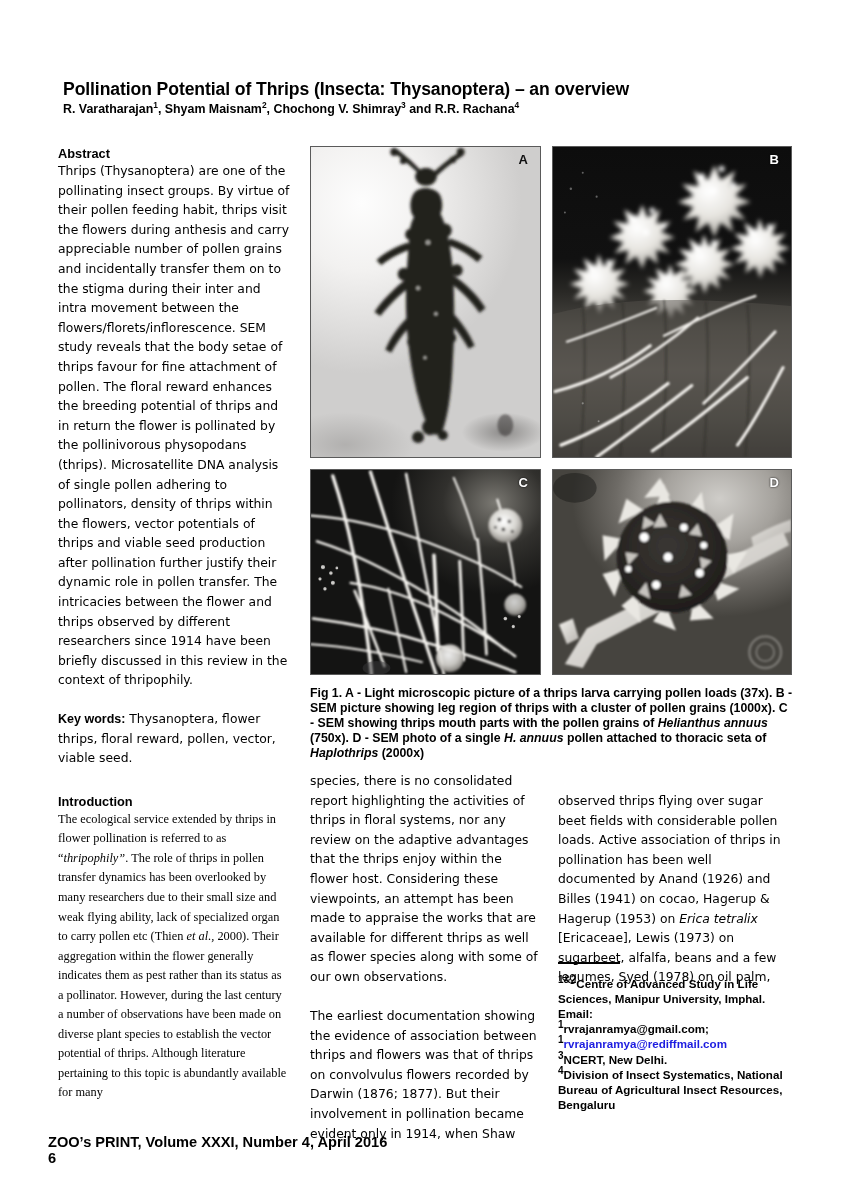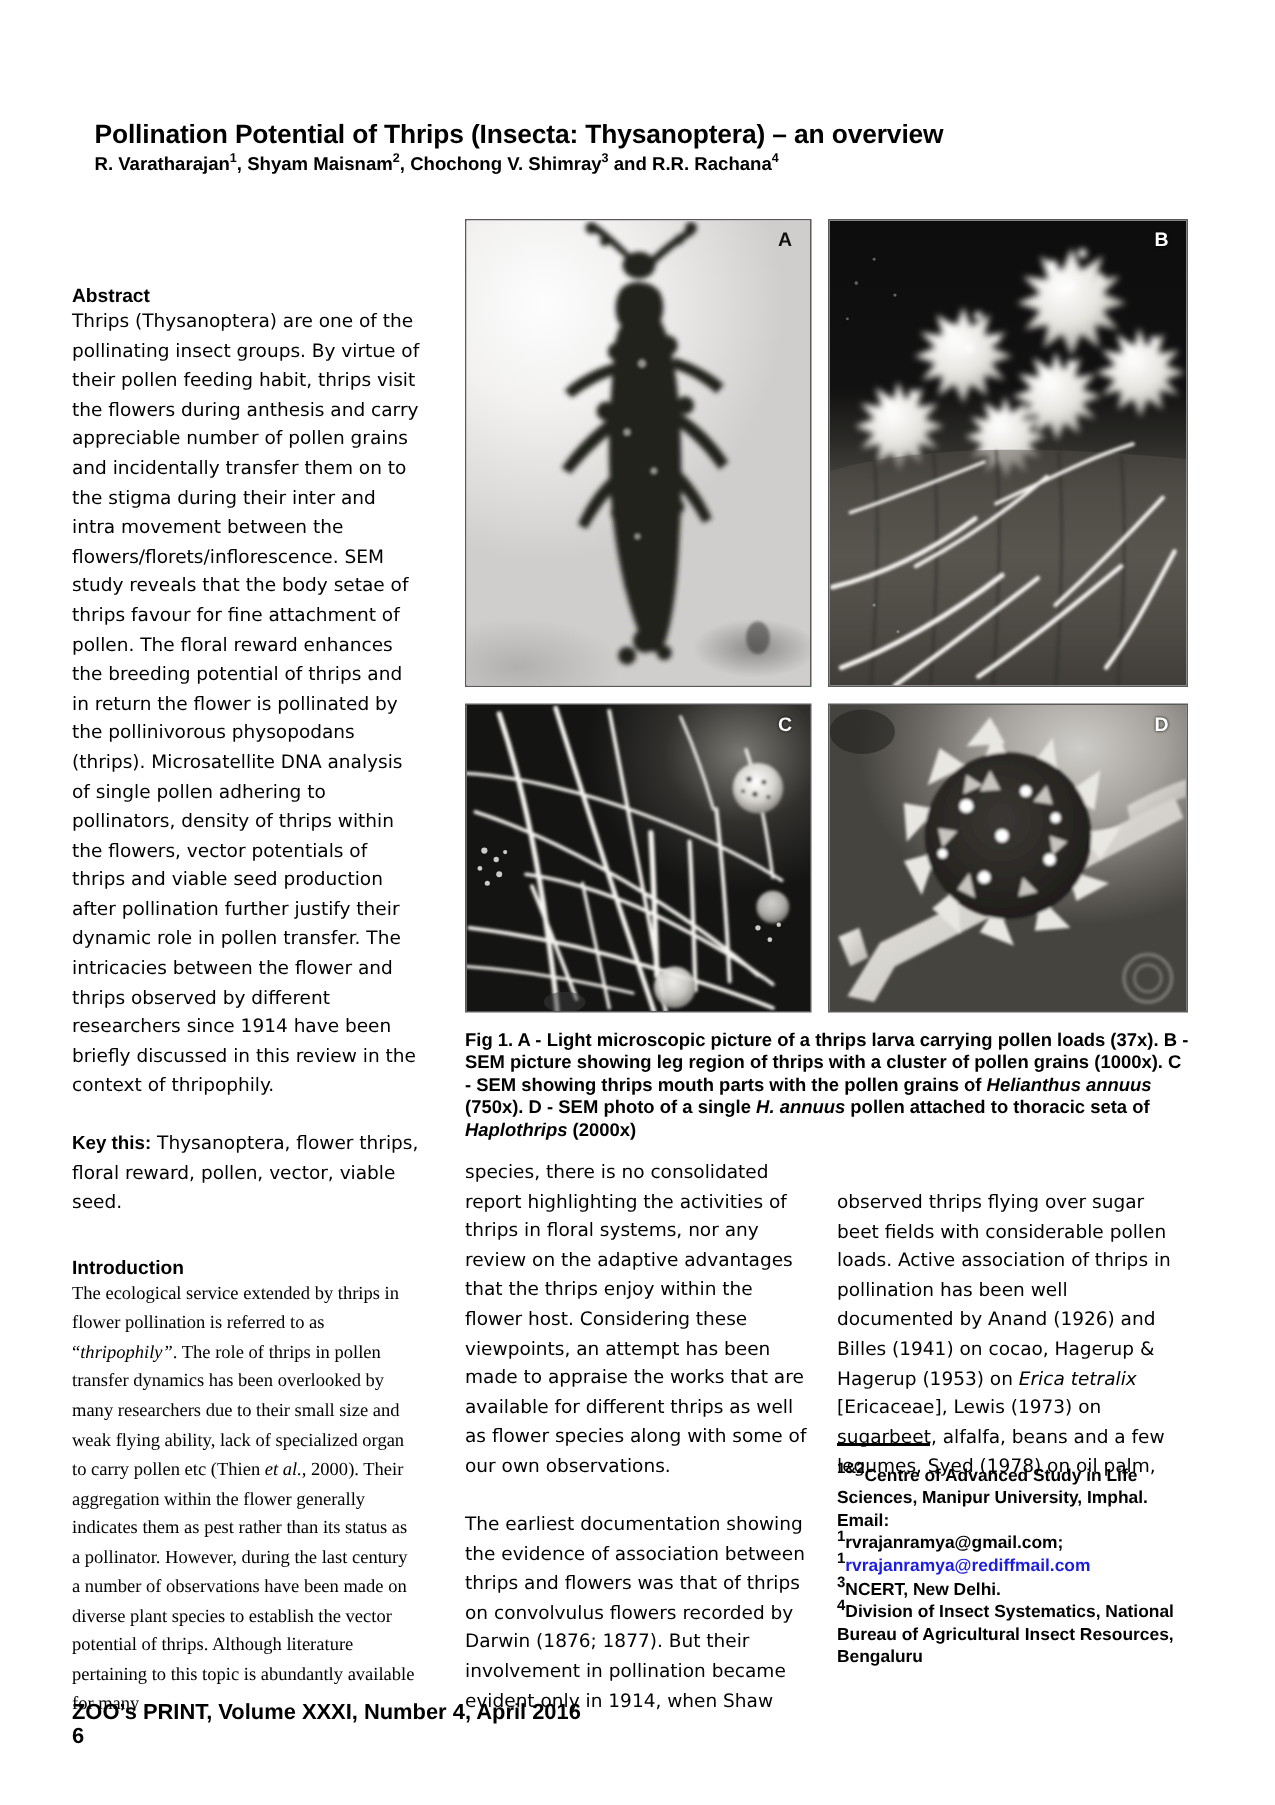--- a/index.html
+++ b/index.html
@@ -45,24 +45,23 @@
     font-size: 12.4px;
     line-height: 1.2;
     margin: 3px 0 0 0;
     white-space: nowrap;
   }
   .doc-authors sup { font-size: 8.4px; vertical-align: super; line-height: 0; }
 
   
   .col-left {
     position: absolute;
-    left: 48px;
+    left: 58px;
     top: 146px;
     width: 232px;
-    margin-top: 43px;
   }
   .sec-head {
     font-family: "Liberation Sans", sans-serif;
     font-weight: bold;
     font-size: 12.8px;
     margin: 0 0 1px 0;
   }
   .body-text {
     font-family: "DejaVu Sans", sans-serif;
     font-size: 12.35px;
@@ -234,21 +233,21 @@
   <div class="title-block">
     <h1 class="doc-title">Pollination Potential of Thrips (Insecta: Thysanoptera) – an overview</h1>
     <p class="doc-authors">R. Varatharajan<sup>1</sup>, Shyam Maisnam<sup>2</sup>, Chochong V. Shimray<sup>3</sup> and R.R. Rachana<sup>4</sup></p>
   </div>
 
   <div class="col-left">
     <h2 class="sec-head">Abstract</h2>
     <p class="body-text">Thrips (Thysanoptera) are one of the pollinating insect groups.  By virtue of their pollen feeding habit, thrips visit the flowers during anthesis and carry appreciable number of pollen grains and incidentally transfer them on to the stigma during their inter and intra movement between the flowers/florets/inflorescence.  SEM study reveals that the body setae of thrips favour for fine attachment of pollen.  The floral reward enhances the breeding potential of thrips and in return the flower is pollinated by the pollinivorous physopodans (thrips).  Microsatellite DNA analysis of single pollen adhering to pollinators, density of thrips within the flowers, vector potentials of thrips and viable seed production after pollination further justify their dynamic role in pollen transfer. The intricacies between the flower and thrips observed by different researchers since 1914 have been briefly discussed in this review in the context of thripophily.</p>
 
     <div class="kw-block">
-      <p class="body-text"><span class="kw-label">Key this:</span><span> Thysanoptera, flower thrips, floral reward, pollen, vector, viable seed.</span></p>
+      <p class="body-text"><span class="kw-label">Key words:</span><span> Thysanoptera, flower thrips, floral reward, pollen, vector, viable seed.</span></p>
     </div>
 
     <div class="intro-block">
       <h2 class="sec-head">Introduction</h2>
       <p class="body-text tight">The ecological service extended by thrips in flower pollination is referred to as “<i>thripophily”</i>.  The role of thrips in pollen transfer dynamics has been overlooked by many researchers due to their small size and weak flying ability, lack of specialized organ to carry pollen etc (Thien <i>et al.,</i> 2000). Their aggregation within the flower generally indicates them as pest rather than its status as a pollinator. However, during the last century a number of observations have been made on diverse plant species to establish the vector potential of thrips. Although literature pertaining to this topic is abundantly available for many</p>
     </div>
   </div>
 
   <div class="figure-area">
 

